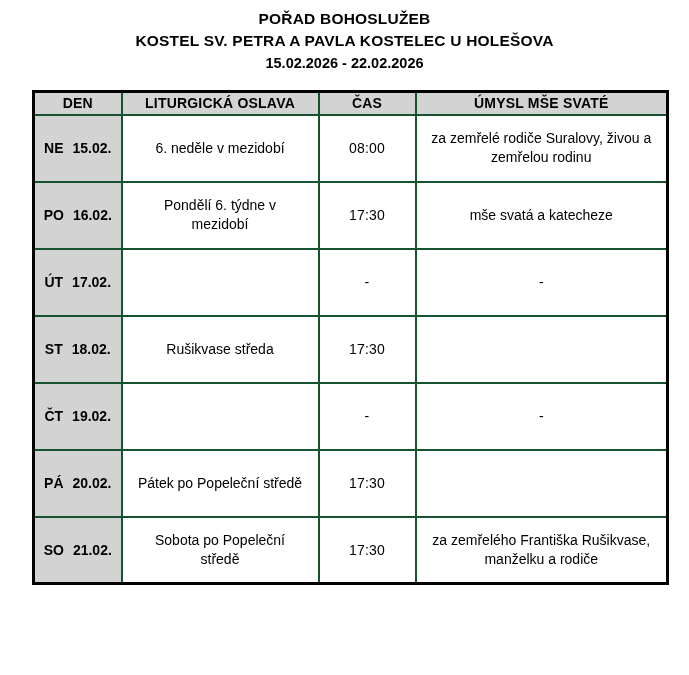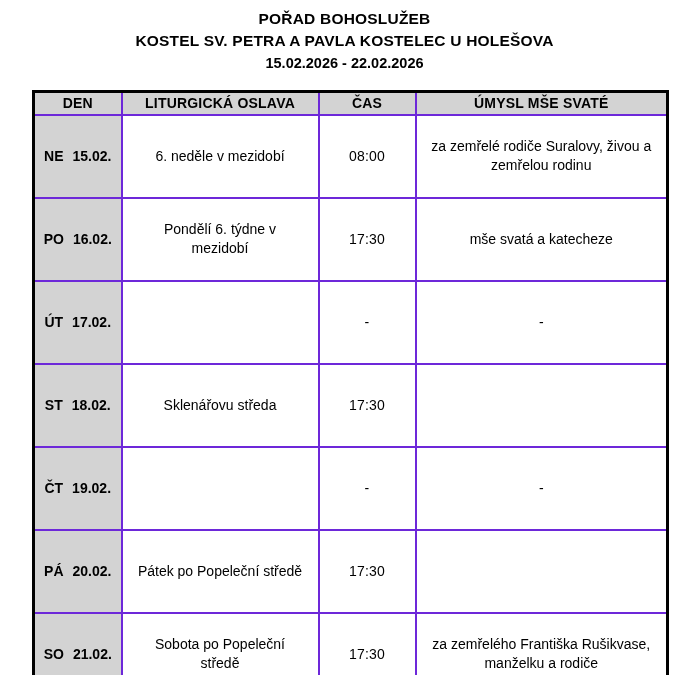--- a/index.html
+++ b/index.html
@@ -42,29 +42,29 @@
     width: 634px;
     border-collapse: collapse;
     table-layout: fixed;
     border: 3px solid #000000;
   }
   col.c-day   { width: 88px; }
   col.c-cel   { width: 197px; }
   col.c-time  { width: 97px; }
   col.c-int   { width: 252px; }
   th, td {
-    border: 2px solid #6d28d9;
+    border: 2px solid #14532d;
     text-align: center;
     vertical-align: middle;
     font-size: 14px;
     padding: 2px;
     overflow: hidden;
   }
   thead tr { height: 23px; }
-  tbody tr { height: 83px; }
+  tbody tr { height: 67px; }
   th {
     background: var(--header-bg, #d3d3d3);
     font-weight: bold;
     font-size: 14px;
     letter-spacing: 0.2px;
     padding: 1px 2px;
   }
   td.day-cell {
     background: var(--day-bg, #d3d3d3);
     font-weight: bold;
@@ -132,21 +132,21 @@
     </td>
     <td class="celebration-cell"></td>
     <td class="time-cell">-</td>
     <td class="intention-cell">-</td>
   </tr>
 
   <tr>
     <td class="day-cell">
       <span class="day">ST</span><span class="date">18.02.</span>
     </td>
-    <td class="celebration-cell">Sklenářovu středa</td>
+    <td class="celebration-cell">Rušikvase středa</td>
     <td class="time-cell">17:30</td>
     <td class="intention-cell"></td>
   </tr>
 
   <tr>
     <td class="day-cell">
       <span class="day">ČT</span><span class="date">19.02.</span>
     </td>
     <td class="celebration-cell"></td>
     <td class="time-cell">-</td>

